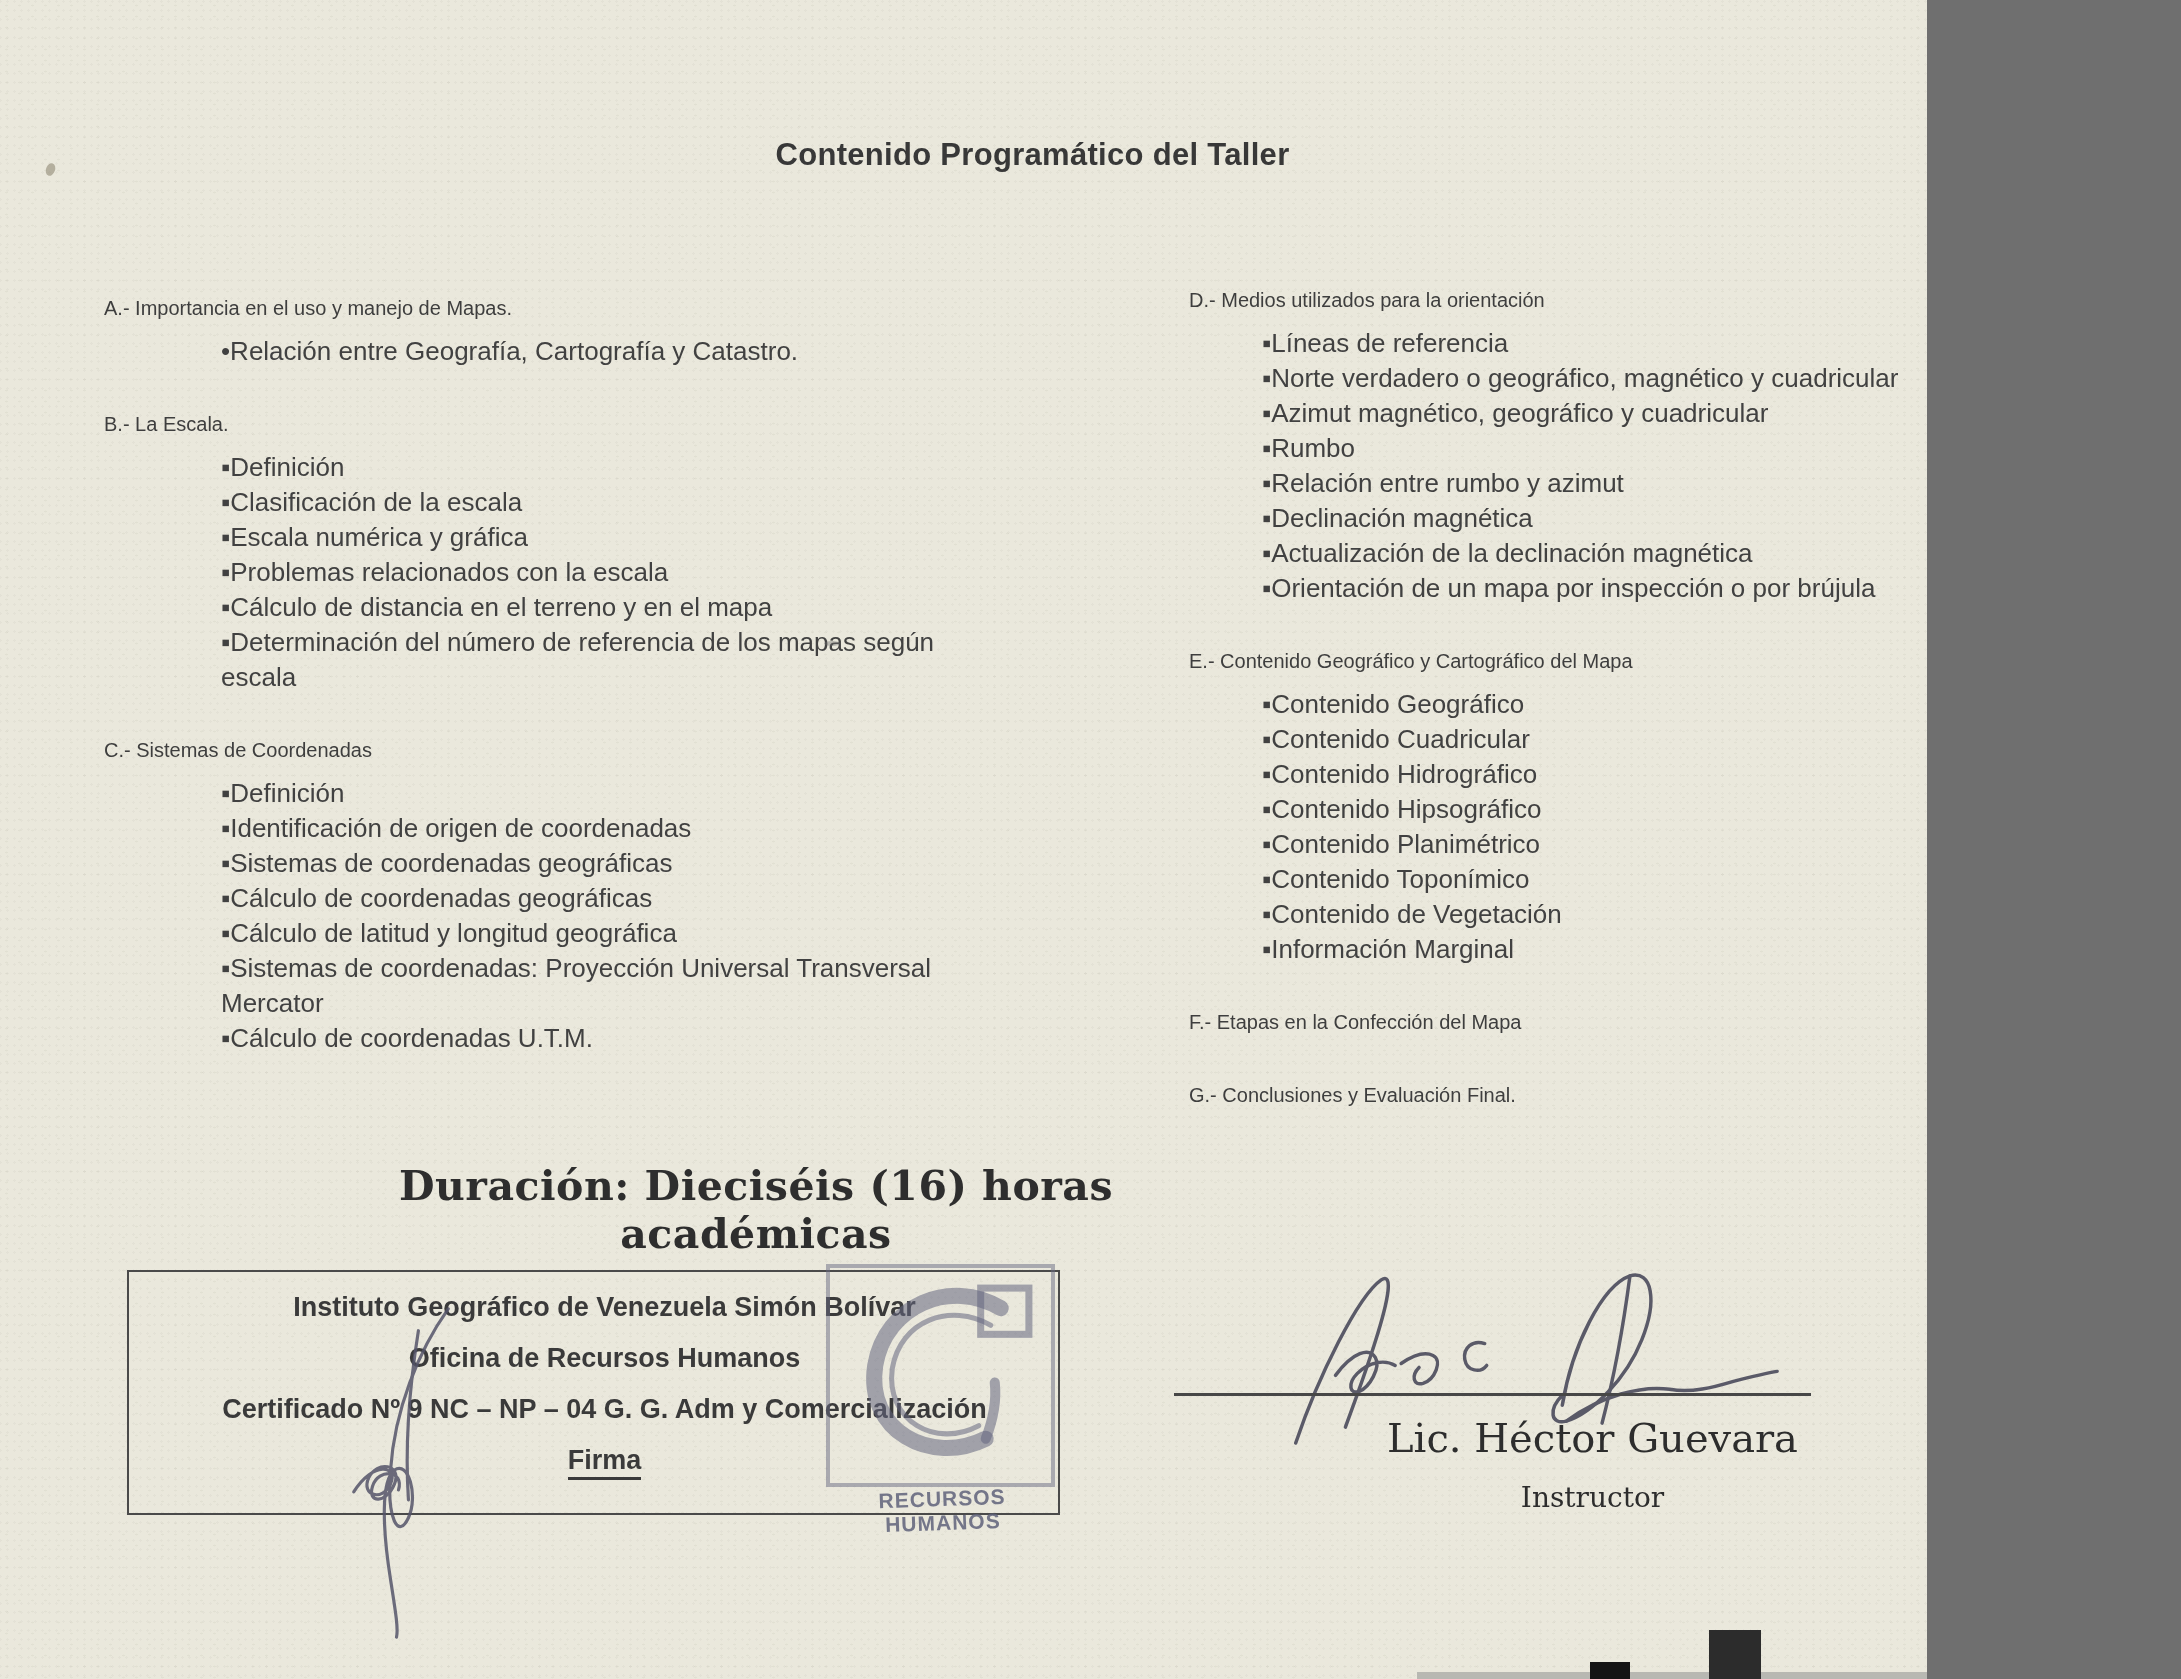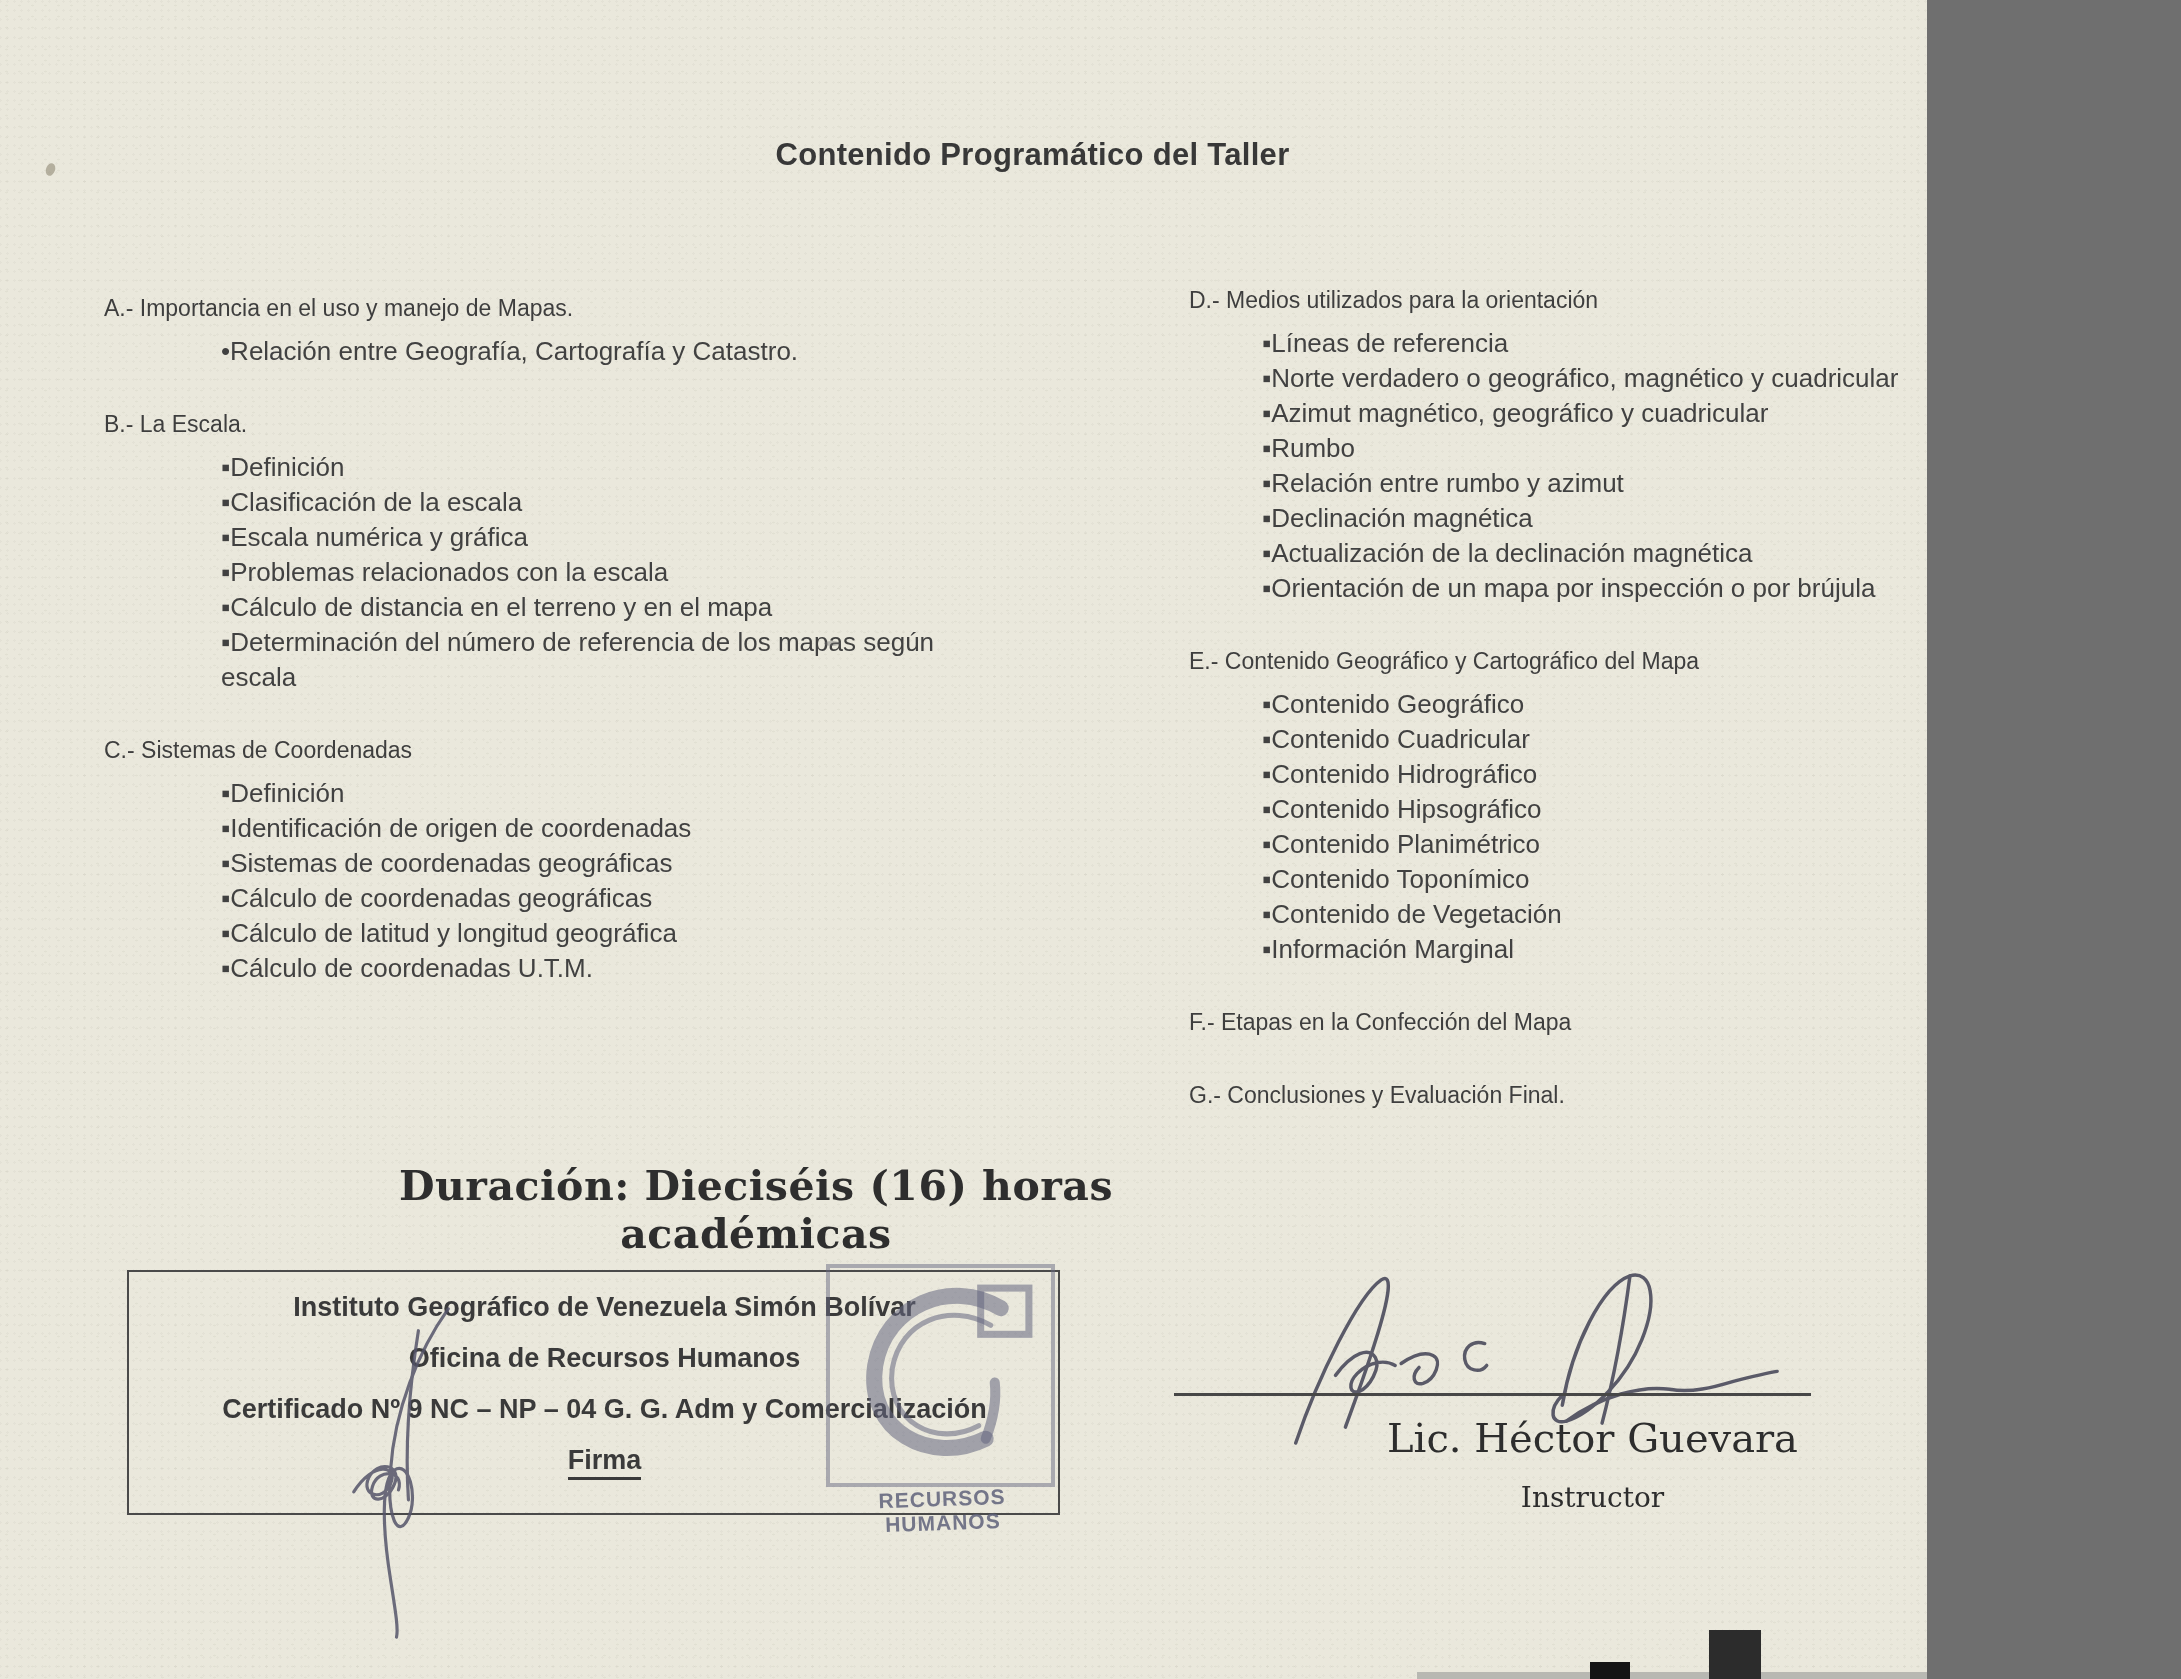--- a/index.html
+++ b/index.html
@@ -15,21 +15,21 @@
     color:#3e3e3e;
   }
   .title{
     position:absolute;top:137px;left:0;width:2065px;margin:0;
     text-align:center;font-size:31px;font-weight:bold;color:#383838;letter-spacing:0.3px;
   }
   .col{position:absolute;}
   .col-left{left:104px;top:291px;width:905px;}
   .col-right{left:1189px;top:283px;width:896px;}
   .sec{margin:0 0 38px 0;}
-  .sec-heading{font-size:23px;line-height:35px;color:#3e3e3e;}
+  .sec-heading{font-size:20px;line-height:35px;color:#3e3e3e;}
   ul.items{list-style:none;margin:8px;padding:0;}
   ul.items li{font-size:26px;line-height:35px;color:#414141;}
   .col-left ul.items li{padding-left:109px;}
   .col-right ul.items li{padding-left:65px;}
   .bullet{display:inline;}
   .duration{
     position:absolute;top:1162px;left:378px;width:756px;text-align:center;
     font-family:"DejaVu Serif",serif;font-weight:bold;font-size:41px;color:#2e2e2e;letter-spacing:0.5px;
   }
   .cert-box{
@@ -90,20 +90,21 @@
     </div>
 
     <div class="sec">
       <div class="sec-heading">C.- Sistemas de Coordenadas</div>
       <ul class="items">
         <li><span class="bullet">▪</span><span>Definición</span></li>
         <li><span class="bullet">▪</span><span>Identificación de origen de coordenadas</span></li>
         <li><span class="bullet">▪</span><span>Sistemas de coordenadas geográficas</span></li>
         <li><span class="bullet">▪</span><span>Cálculo de coordenadas geográficas</span></li>
         <li><span class="bullet">▪</span><span>Cálculo de latitud y longitud geográfica</span></li>
+        <li><span class="bullet">▪</span><span>Sistemas de coordenadas: Proyección Universal Transversal Mercator</span></li>
         <li><span class="bullet">▪</span><span>Cálculo de coordenadas U.T.M.</span></li>
       </ul>
     </div>
 
   </div>
 
   <div class="col col-right">
 
     <div class="sec">
       <div class="sec-heading">D.- Medios utilizados para la orientación</div>

